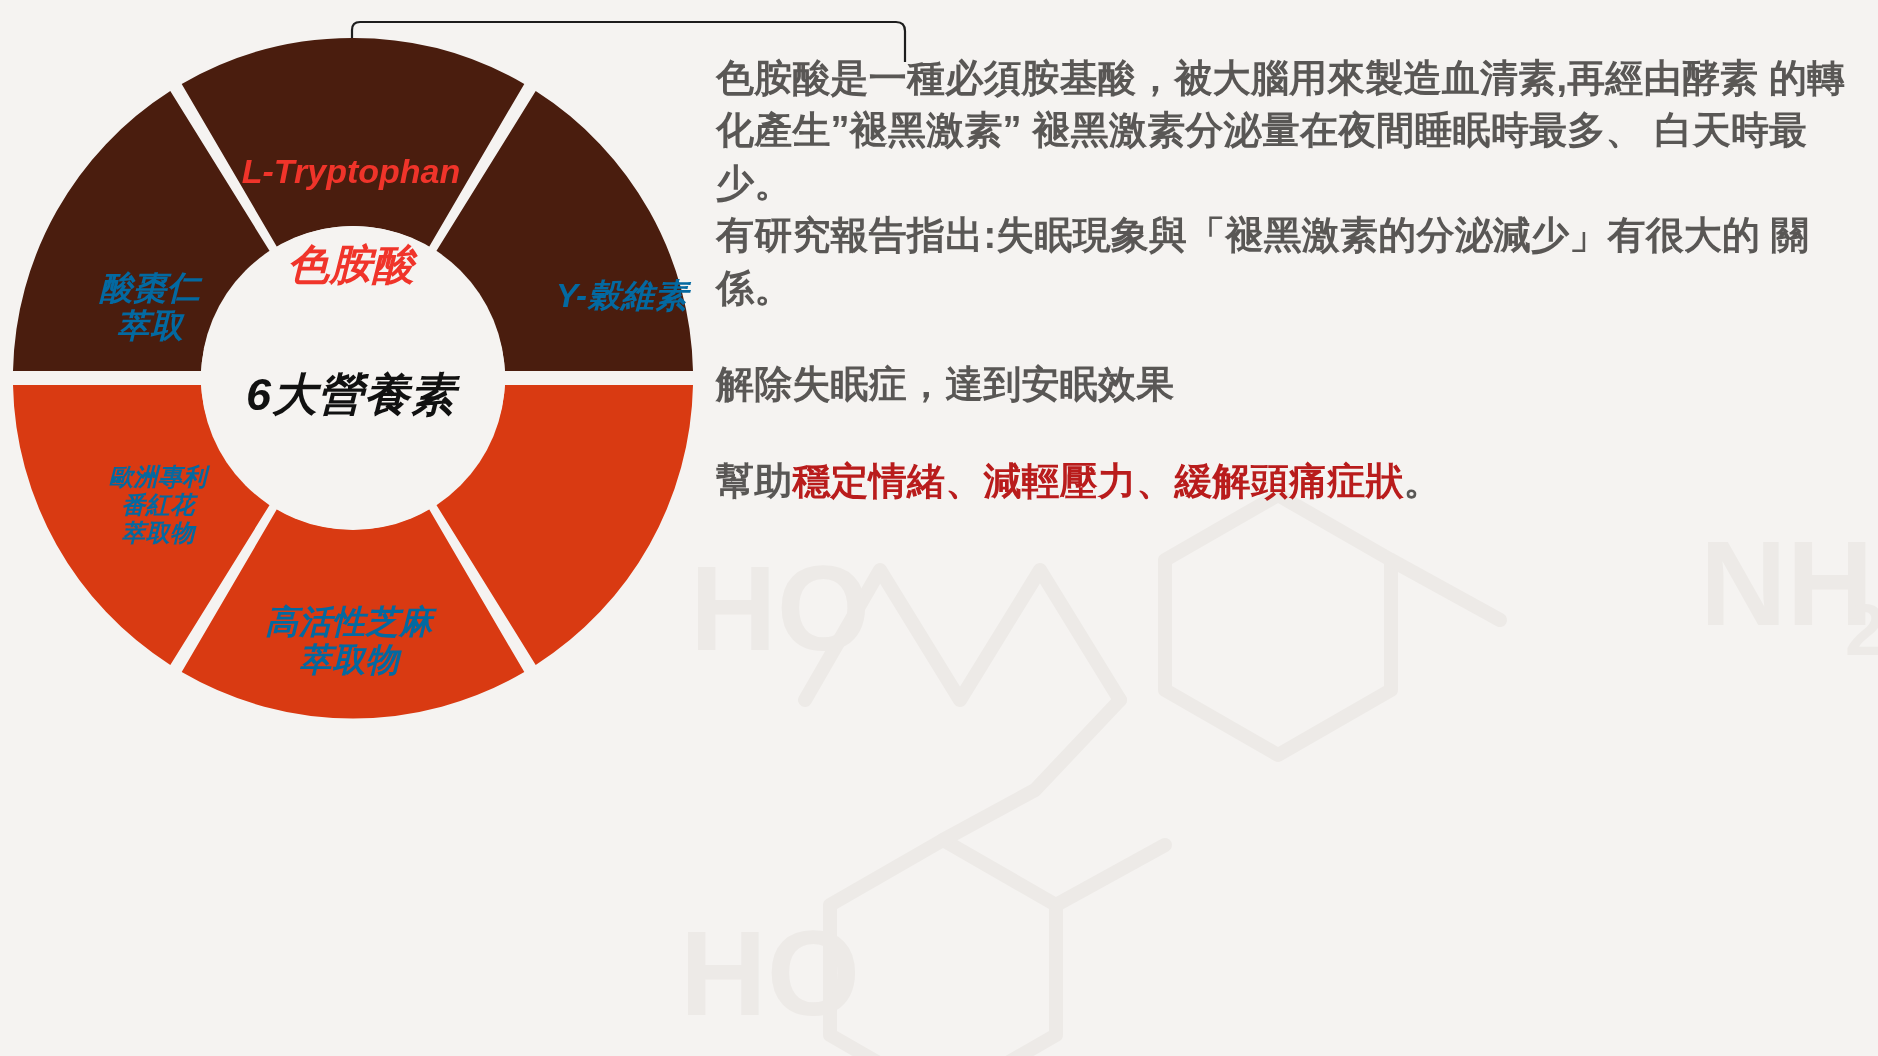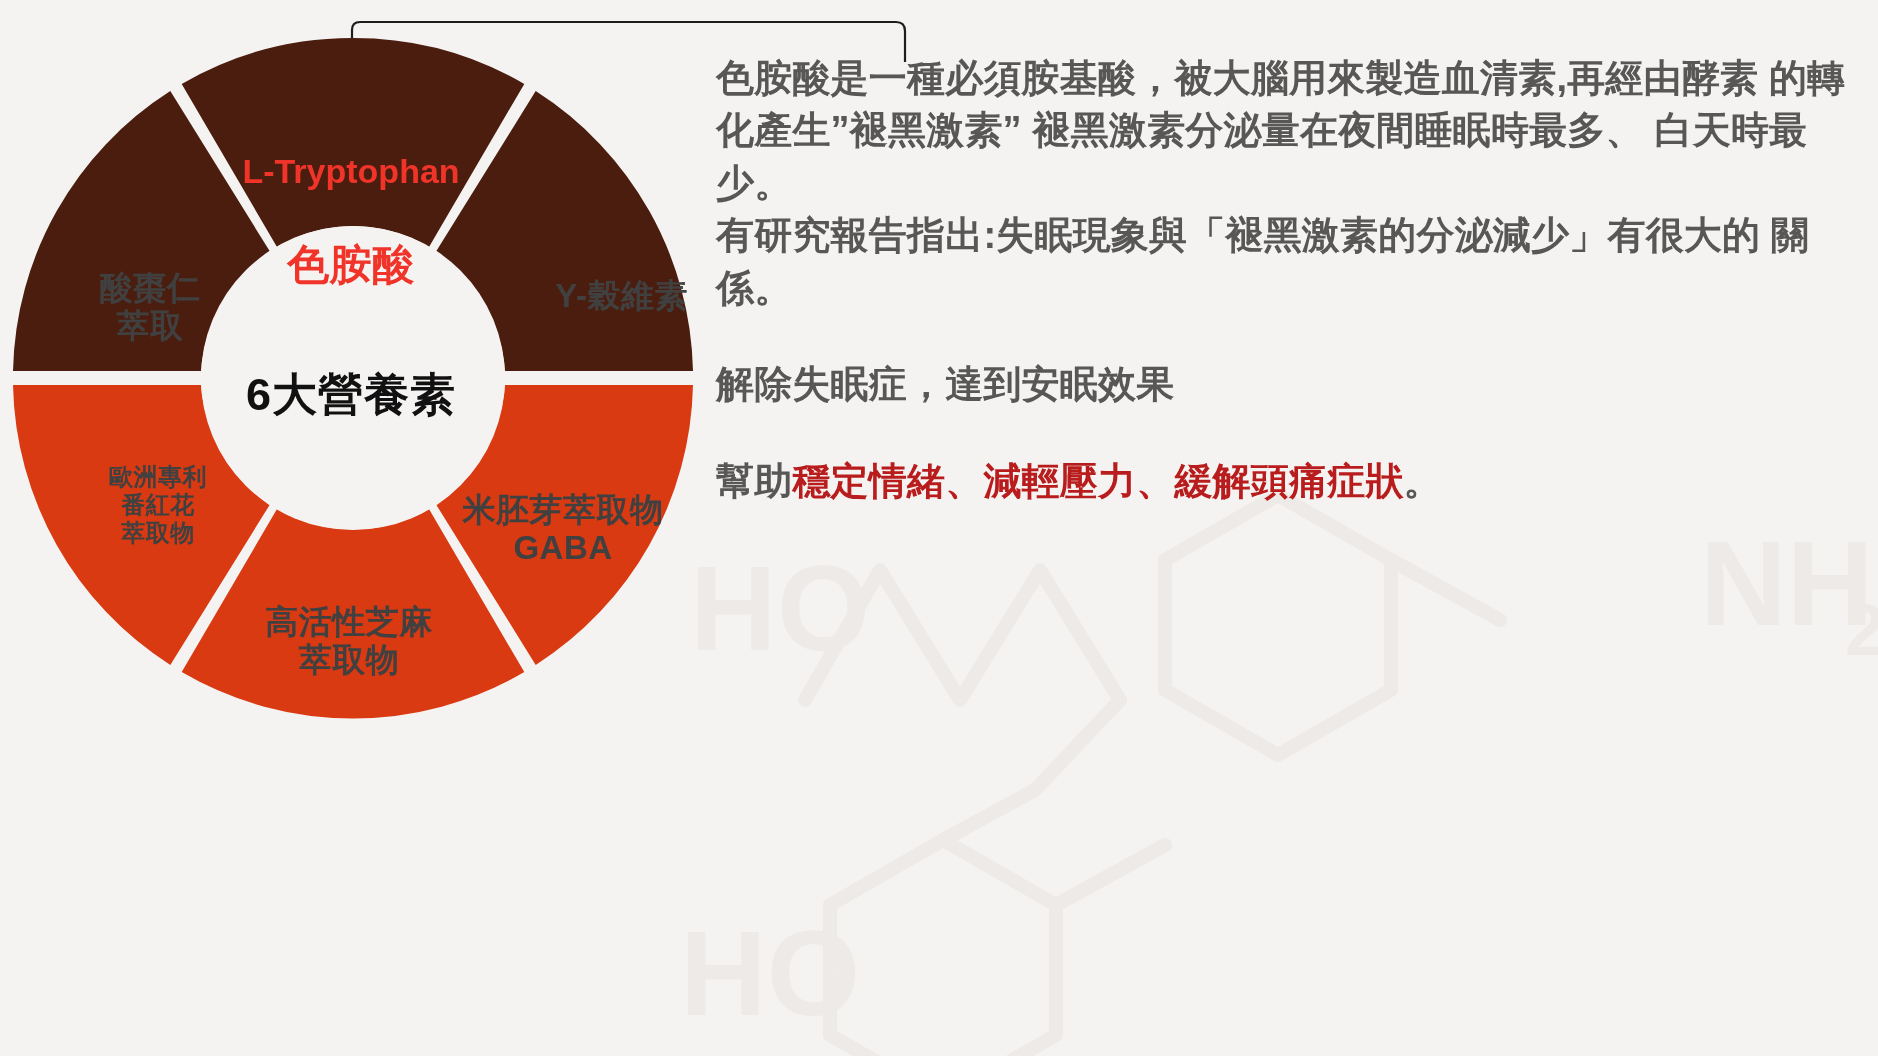--- a/index.html
+++ b/index.html
@@ -33,27 +33,28 @@
     fill: #edeae7;
   }
 
   
   #wheel-wrap {
     position: absolute;
     left: 0px;
     top: 25px;
     width: 706px;
     height: 706px;
+    font-style: italic;
   }
   #wheel { display: block; }
 
   .seg-label {
     position: absolute;
     text-align: center;
-    color: #404040;
+    color: #0369a1;
     font-weight: 700;
     line-height: 1.16;
     letter-spacing: 0.5px;
     white-space: pre-line;
     pointer-events: none;
   }
 
   
   #hub-label {
     position: absolute;
@@ -181,22 +182,20 @@
       <circle cx="353" cy="353" r="152" fill="#f5f3f1"></circle>
     </svg>
 
     <div class="seg-label lbl-tryp">
       <span class="en">L-Tryptophan</span>
       <span class="zh">色胺酸</span>
     </div>
 
     <div class="seg-label lbl-oryz">Y-穀維素</div>
 
-    <div class="seg-label lbl-gaba">米胚芽萃取物
-GABA</div>
 
     <div class="seg-label lbl-sesame">高活性芝麻
 萃取物</div>
 
     <div class="seg-label lbl-saffron">歐洲專利
 番紅花
 萃取物</div>
 
     <div class="seg-label lbl-jujube">酸棗仁
 萃取</div>

